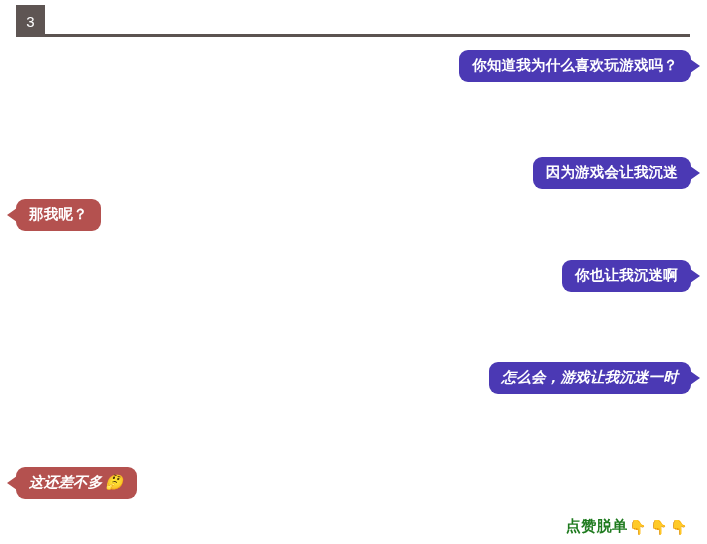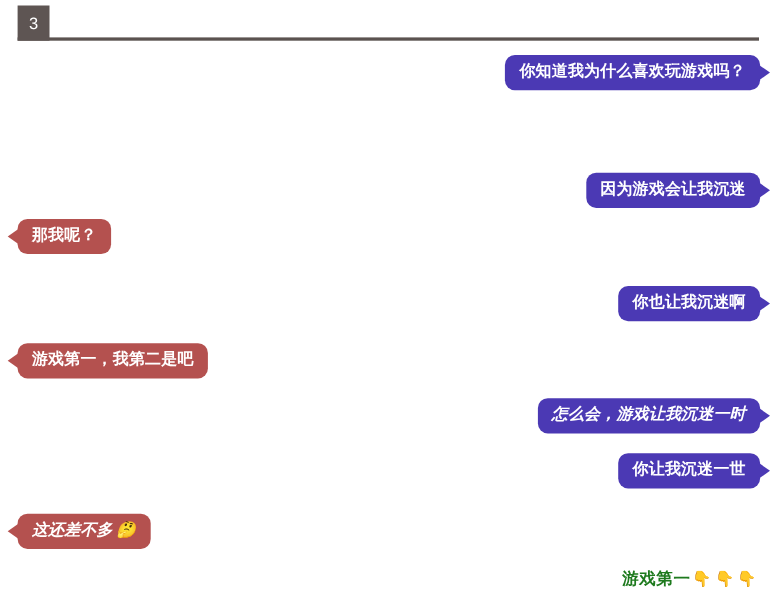--- a/index.html
+++ b/index.html
@@ -152,30 +152,24 @@
     </div>
     <div class="row right" style="top: 117px;">
       <div class="bubble purple"><span>因为游戏会让我沉迷</span></div>
     </div>
     <div class="row left" style="top: 159px;">
       <div class="bubble red"><span>那我呢？</span></div>
     </div>
     <div class="row right" style="top: 220px; justify-content: flex-end;">
       <div class="bubble purple"><span>你也让我沉迷啊</span></div>
     </div>
-    <div class="row left" style="top: 272px;">
-      <div class="bubble red"><span>游戏第一，我第二是吧</span></div>
-    </div>
     <div class="row right" style="top: 322px; font-style: italic;">
       <div class="bubble purple"><span>怎么会，游戏让我沉迷一时</span></div>
-    </div>
-    <div class="row right" style="top: 372px;">
-      <div class="bubble purple"><span>你让我沉迷一世</span></div>
     </div>
     <div class="row left" style="top: 427px; font-style: italic;">
       <div class="bubble red"><span>这还差不多</span><span class="emoji">🤔</span></div>
     </div>
   </div>
 
 <div class="footer">
-  <span class="footer-text">游戏第一</span>
+  <span class="footer-text">点赞脱单</span>
   <span class="footer-hands">👇👇👇</span>
 </div>
 
 </body></html>

